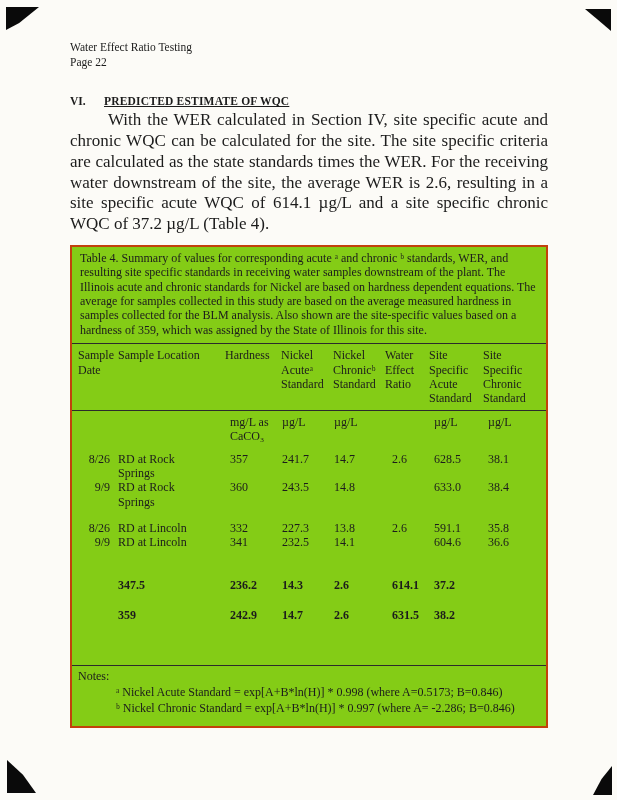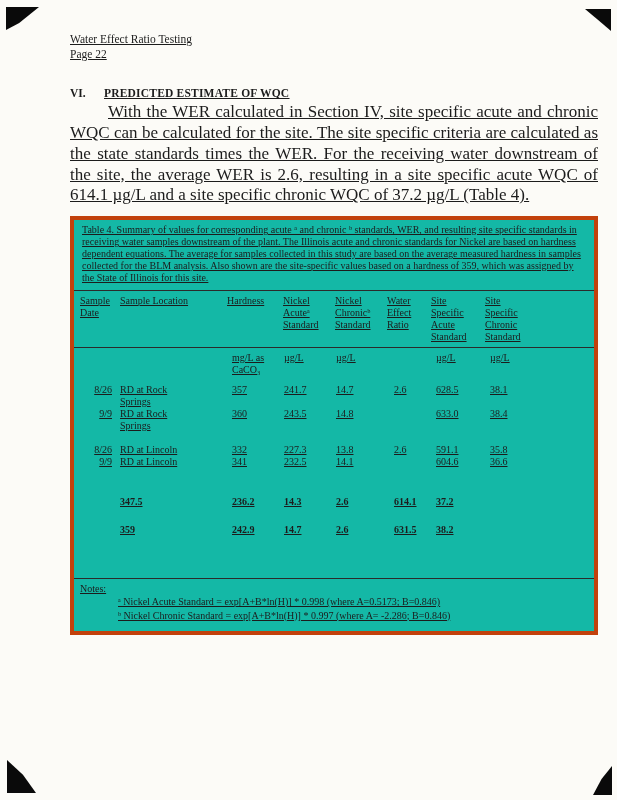--- a/index.html
+++ b/index.html
@@ -13,35 +13,35 @@
     position:relative; width:617px; height:800px;
     background:#fcfbf7; overflow:hidden;
   }
   
   .corner { position:absolute; background:#0a0a0a; }
   .corner.tl { left:6px;  top:7px;    width:33px; height:23px; clip-path:polygon(0 0,100% 0,40% 70%,0 100%); }
   .corner.tr { right:6px; top:9px;    width:26px; height:22px; clip-path:polygon(0 0,100% 0,100% 100%,55% 55%); }
   .corner.bl { left:7px;  bottom:7px; width:29px; height:33px; clip-path:polygon(0 0,55% 45%,100% 100%,0 100%); }
   .corner.br { right:5px; bottom:5px; width:19px; height:29px; clip-path:polygon(100% 0,100% 100%,0 100%,45% 45%); }
 
-  .content { position:absolute; left:70px; top:32px; width:528px;text-decoration:underline; }
+  .content { position:absolute; left:70px; top:40px; width:478px; }
 
   .doc-header div { font-size:11.5px; line-height:1.28; }
 
   .section-heading { margin-top:26px; font-size:11.5px; font-weight:bold; }
   .sec-num { display:inline-block; width:34px; }
   .sec-title { text-decoration:underline; letter-spacing:0.2px; }
 
   .body-par {
     margin:3px 0 10px 0;
     font-size:17px; line-height:1.22;
     text-align:justify; text-indent:38px;
   }
 
-  .table-box { border:4px solid #c2410c; font-size:10px; background:#14b8a6; }
+  .table-box { border:2px solid #c2410c; font-size:12px; background:#84cc16; }
   .caption {
     padding:4px 8px 6px 8px;
     border-bottom:1px solid #2b2b2b;
     line-height:1.2;
   }
 
   .grid {
     display:grid;
     grid-template-columns:40px 102px 56px 52px 52px 44px 54px 52px;
     padding:0 6px;

